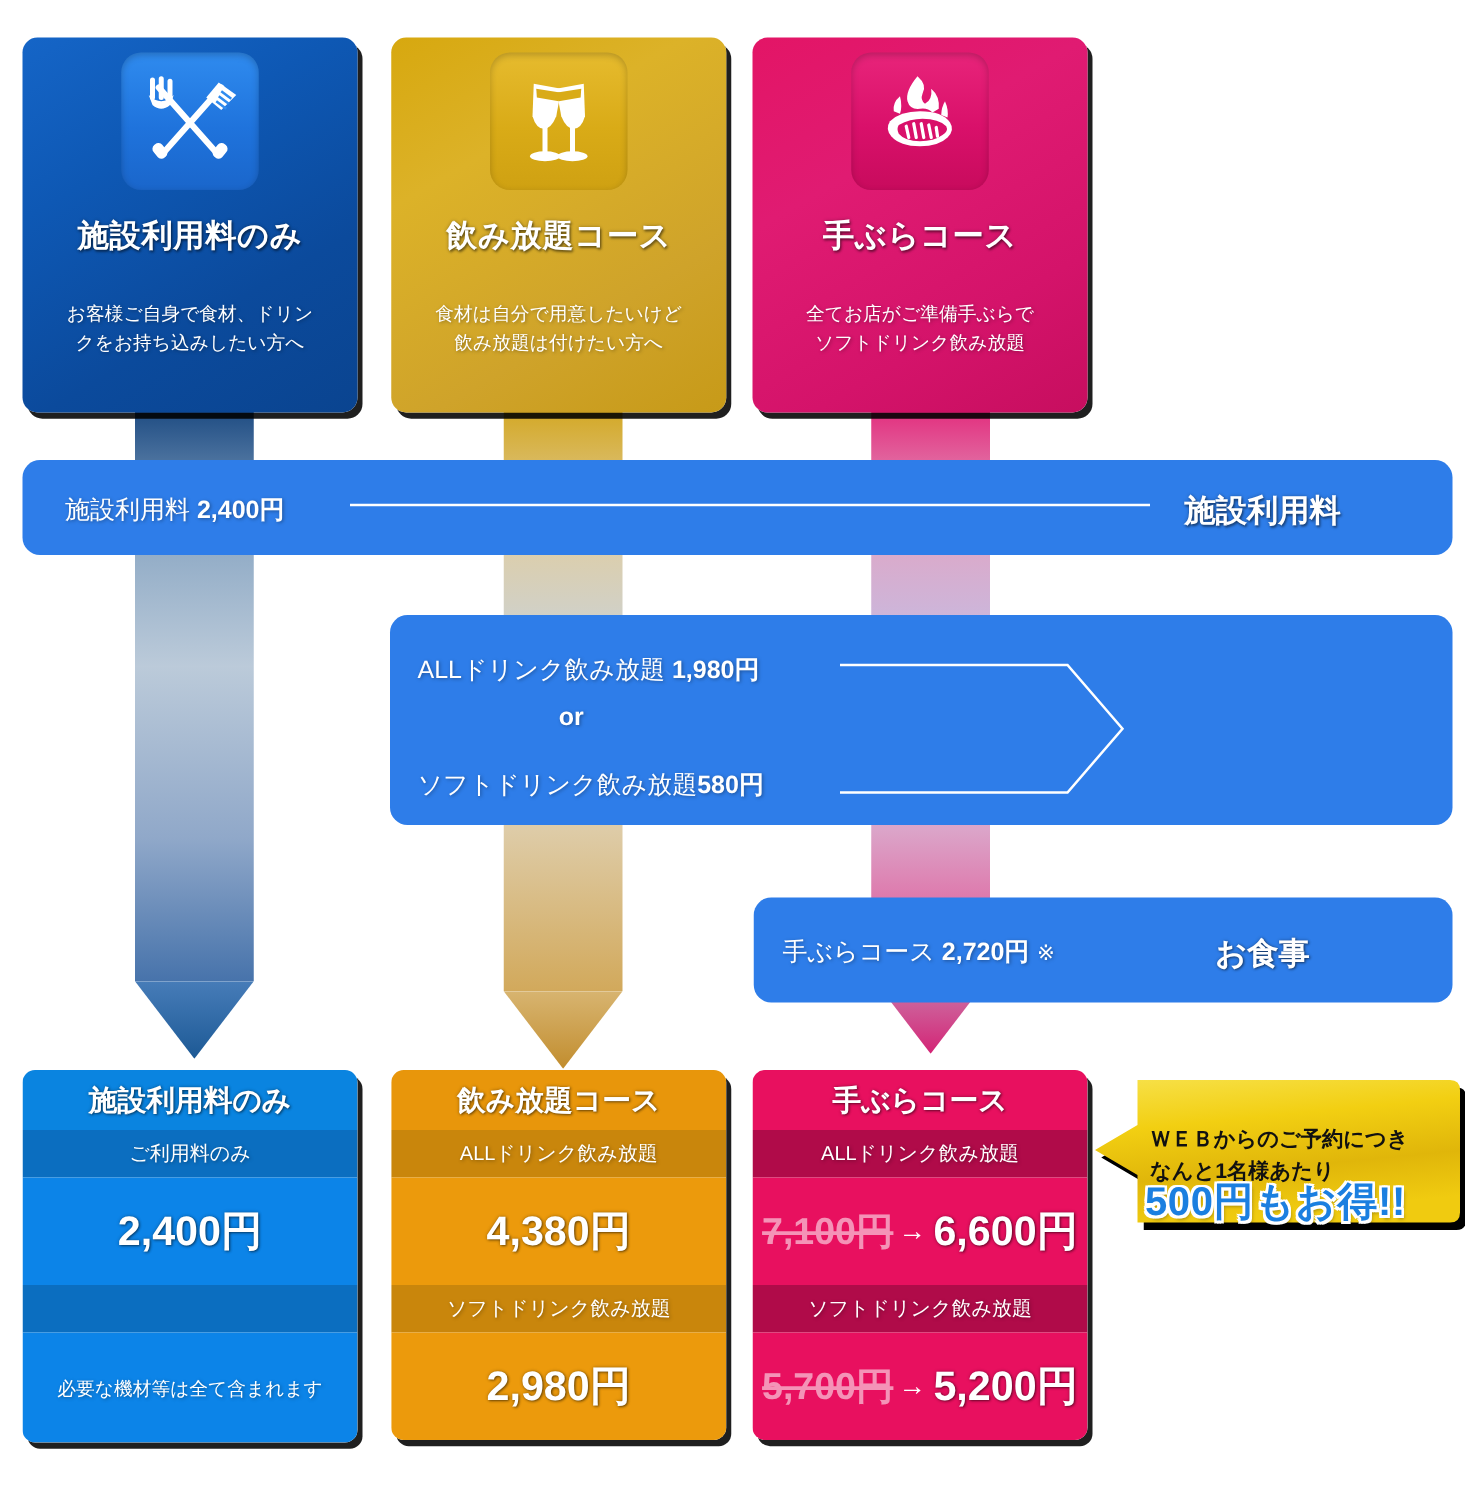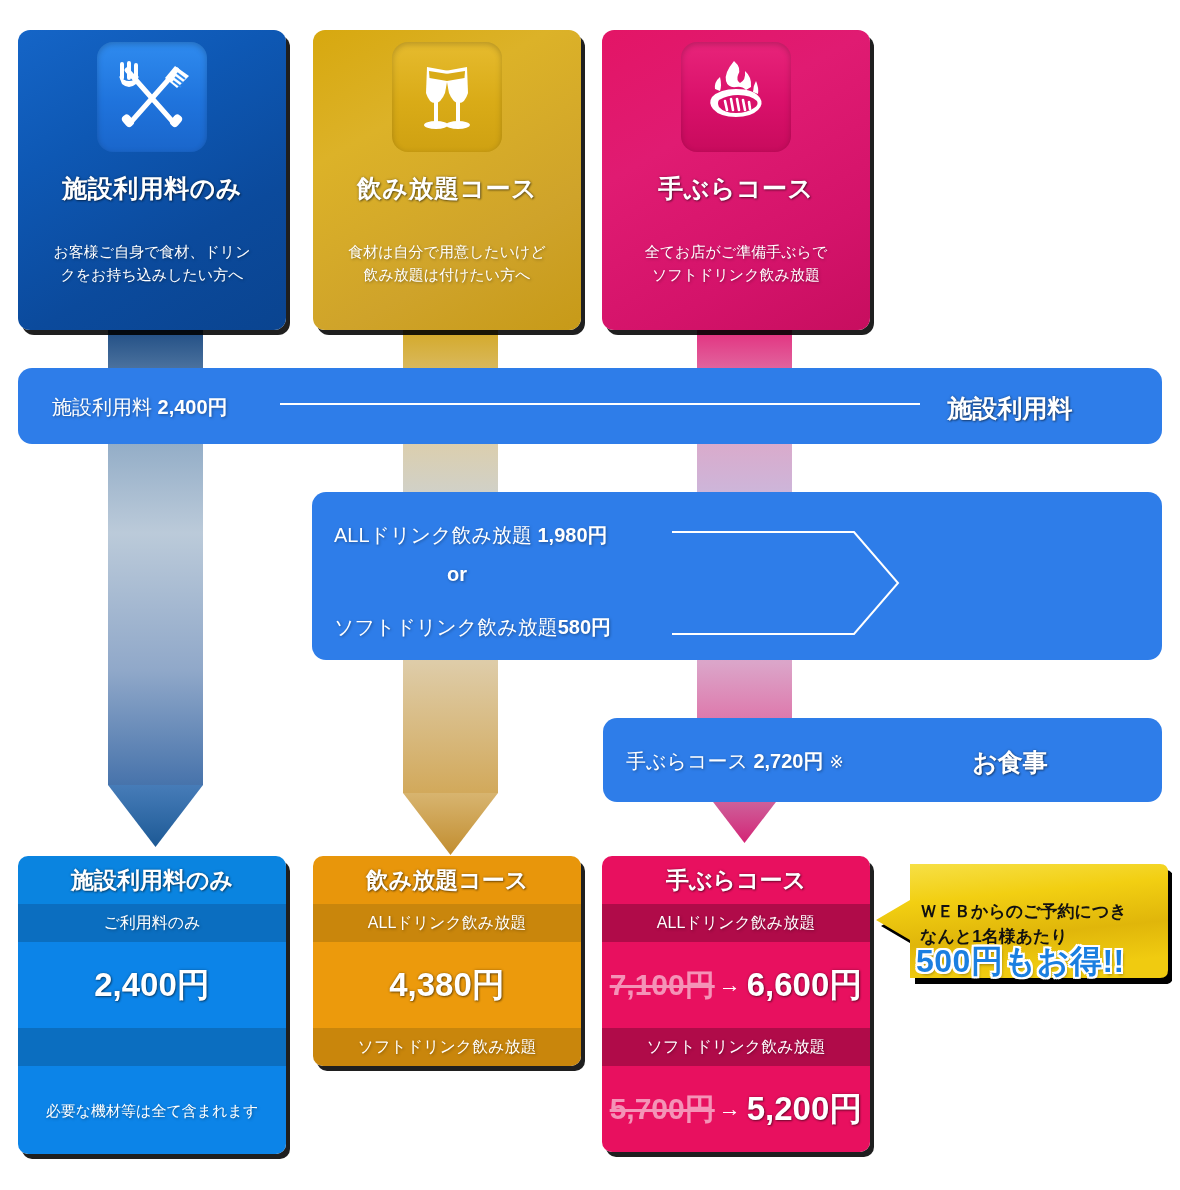--- a/index.html
+++ b/index.html
@@ -298,20 +298,21 @@
     <div class="pc-price pcb-light ts">2,400円</div>
     <div class="pc-blank pcb-dark"></div>
     <div class="pc-note pcb-light ts-soft">必要な機材等は全て含まれます</div>
   </div>
 
   <div class="price-card" style="left:313px;top:856px;">
     <div class="pc-head pcg-head ts">飲み放題コース</div>
     <div class="pc-sub pcg-dark ts-soft">ALLドリンク飲み放題</div>
     <div class="pc-price pcg-light ts">4,380円</div>
     <div class="pc-sub pcg-dark ts-soft">ソフトドリンク飲み放題</div>
+    <div class="pc-price pcg-light ts">2,980円</div>
   </div>
 
   <div class="price-card" style="left:602px;top:856px;">
     <div class="pc-head pcp-head ts">手ぶらコース</div>
     <div class="pc-sub pcp-dark ts-soft">ALLドリンク飲み放題</div>
     <div class="pc-price pcp-light">
       <span class="old-price">7,100円</span>
         <span class="arrow-ch">→</span>
         <span class="ts">6,600円</span>
     </div>

